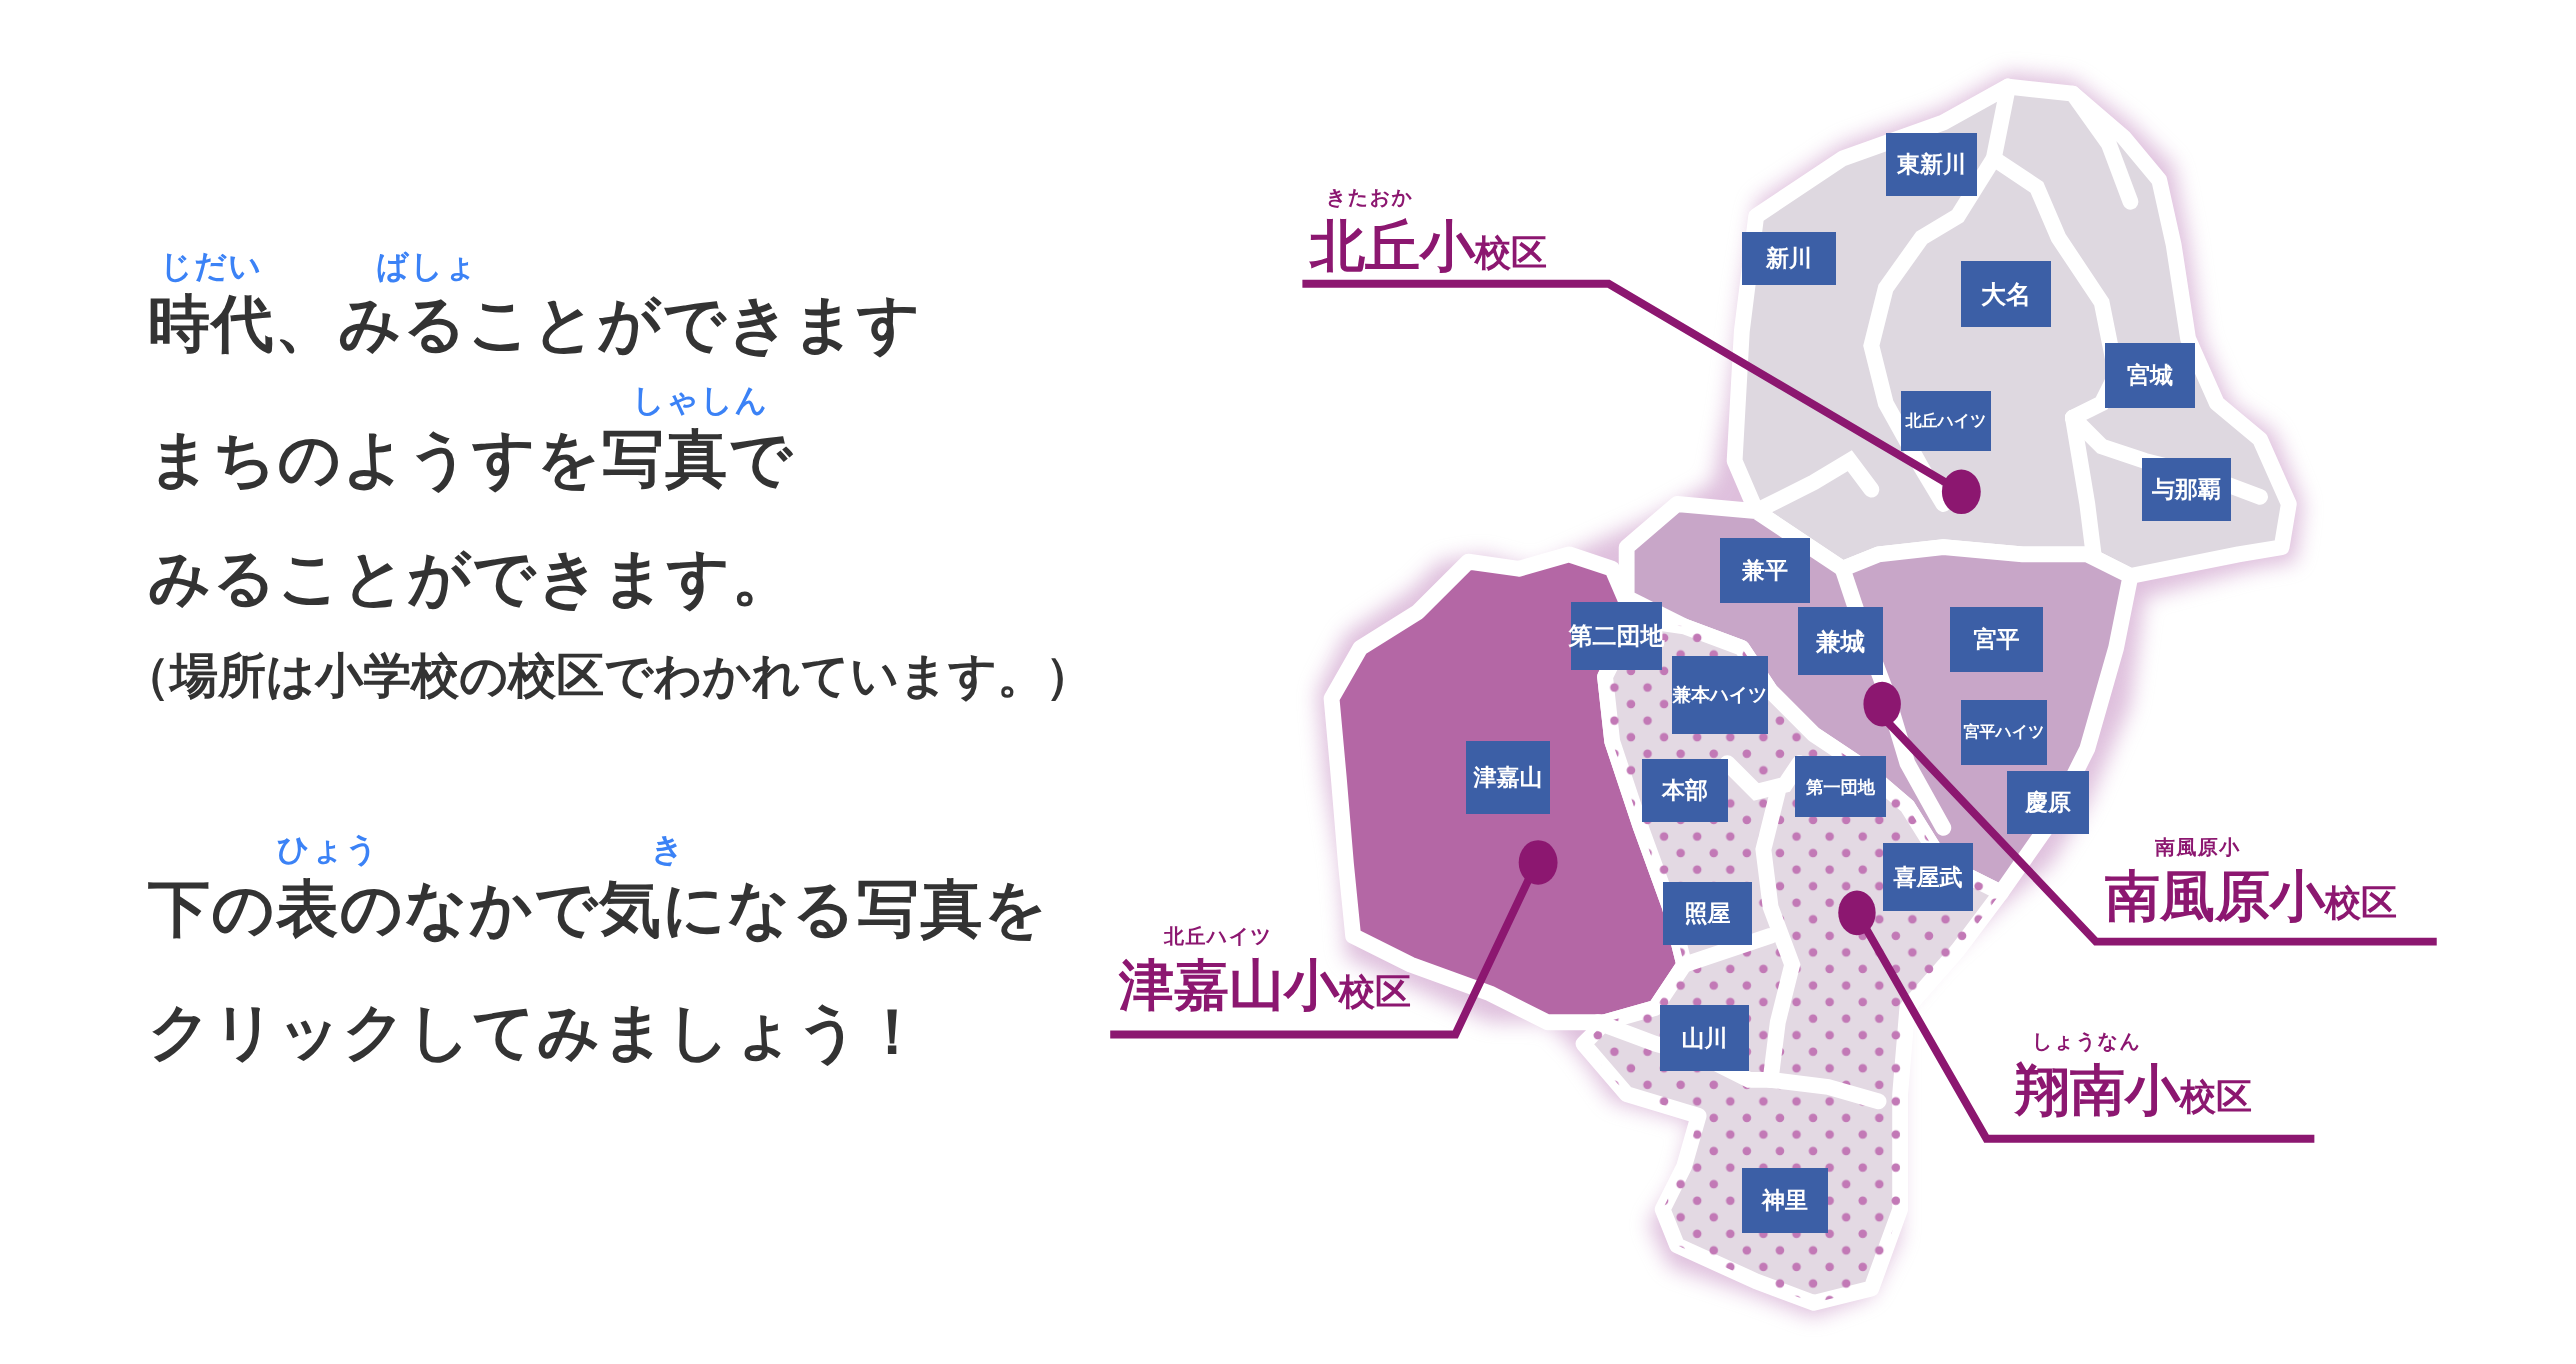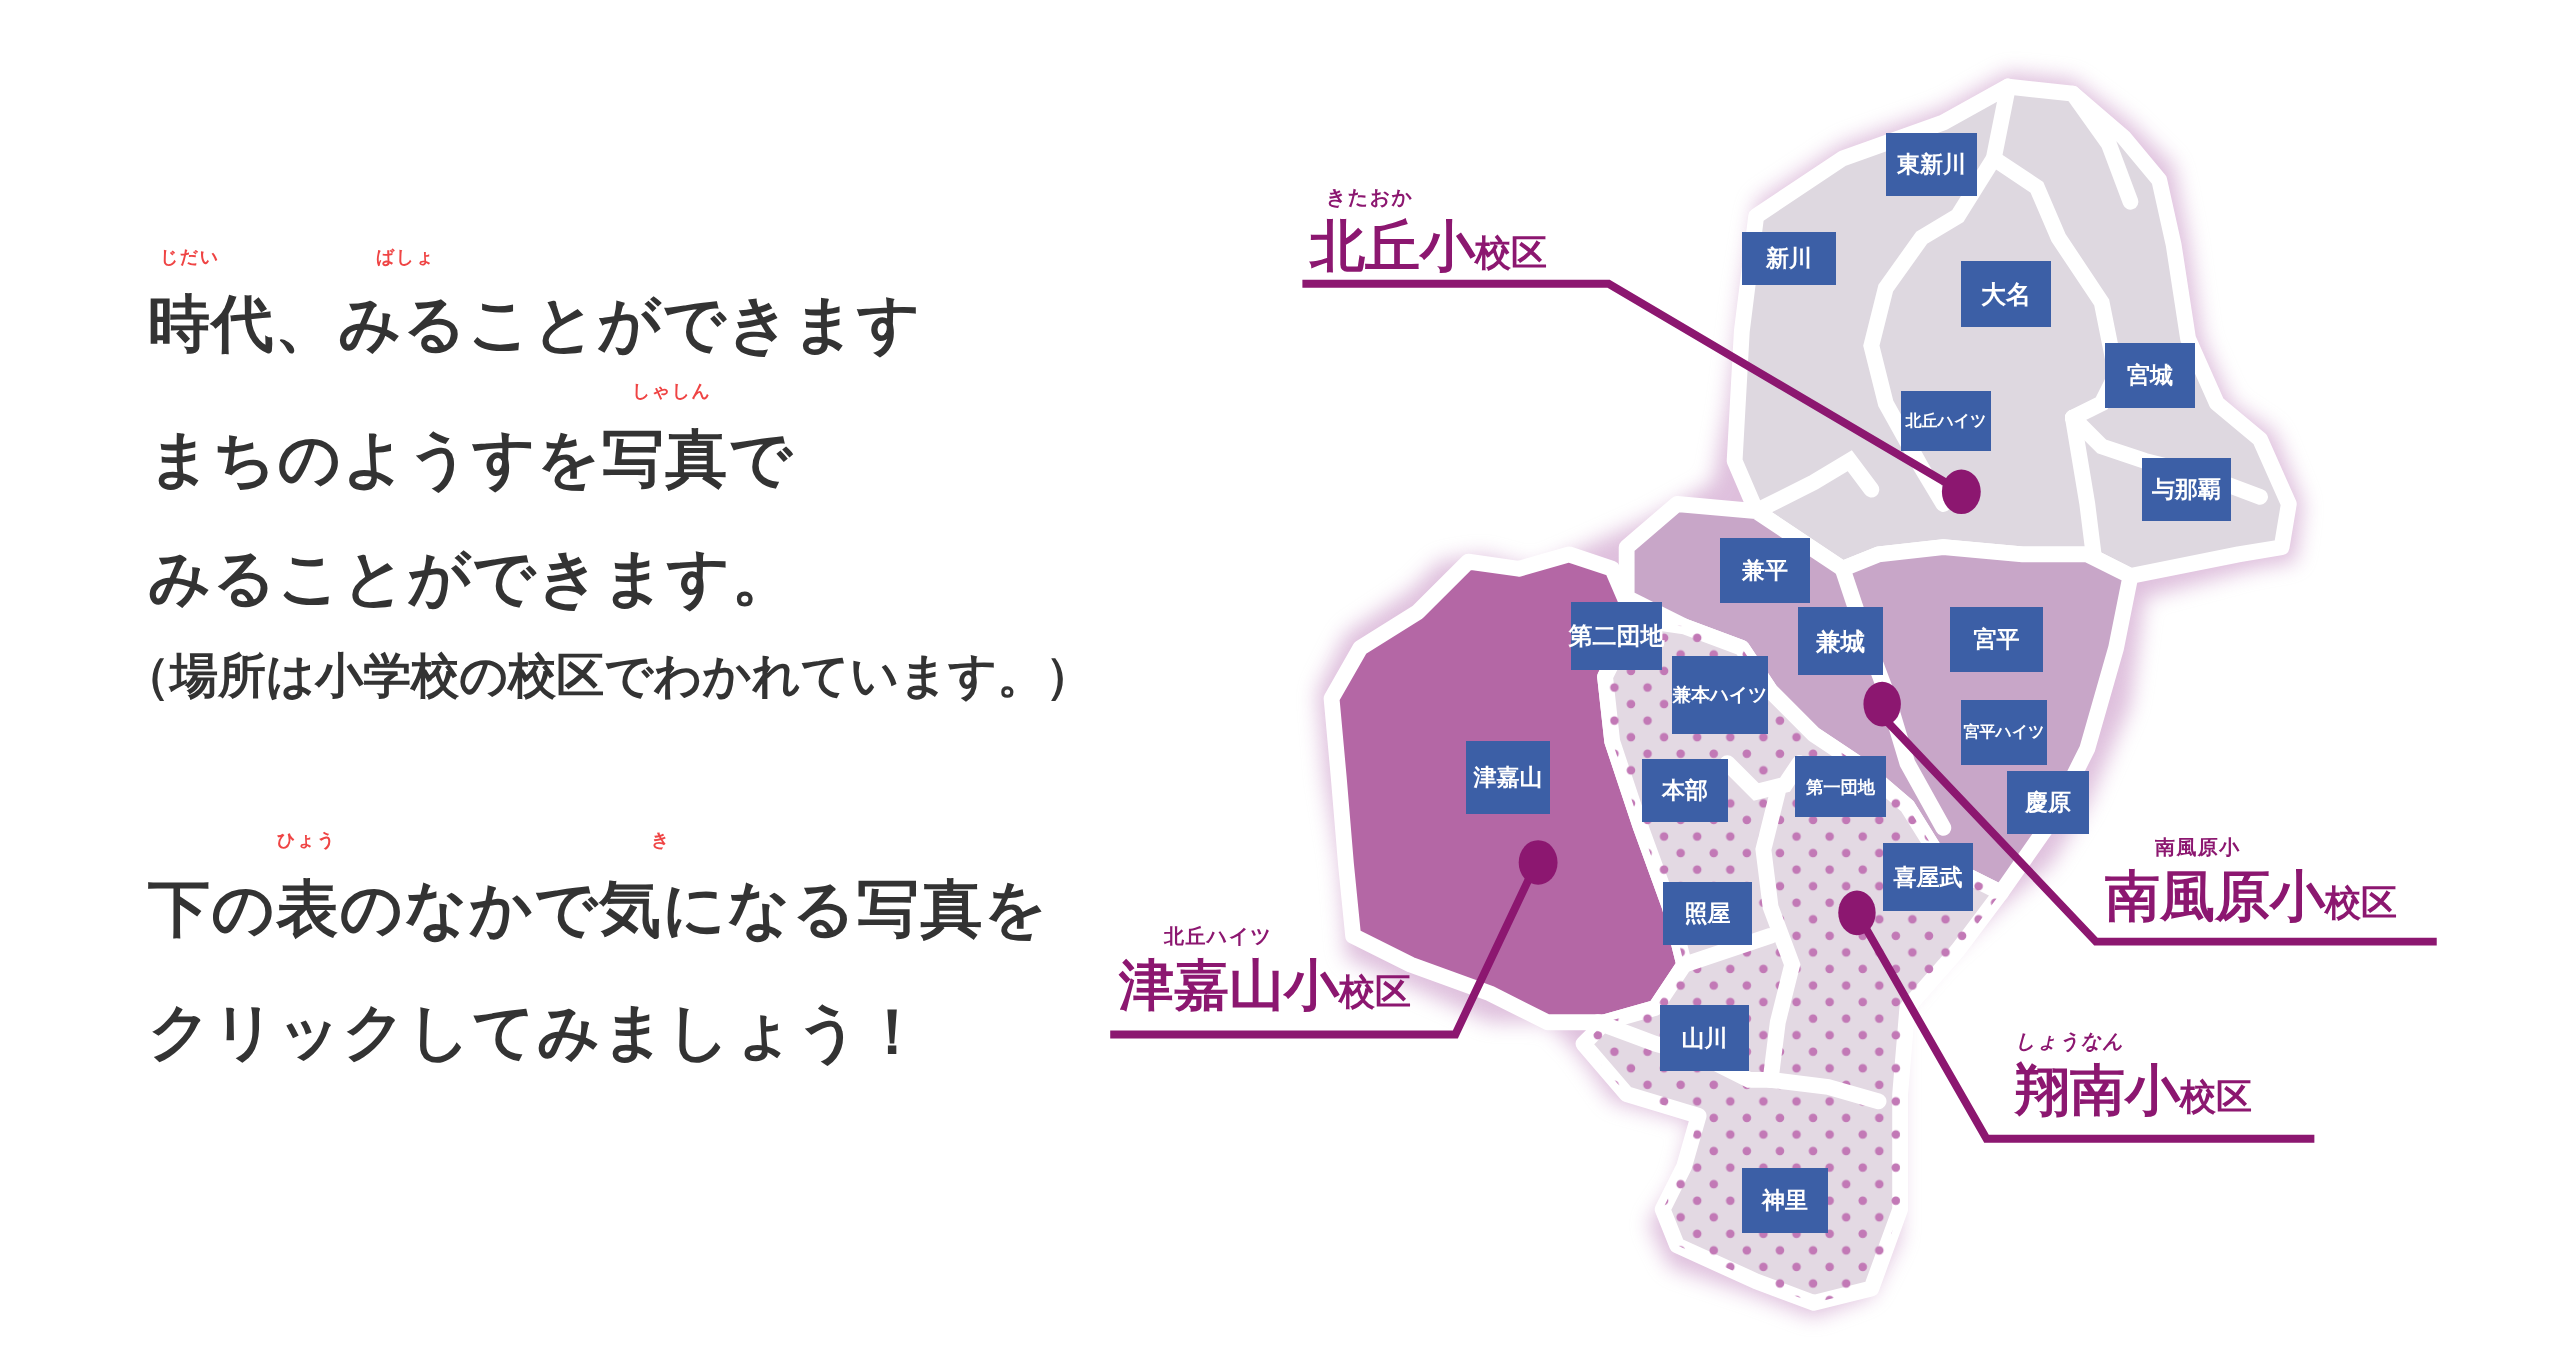--- a/index.html
+++ b/index.html
@@ -2,21 +2,21 @@
 <html style="font-size:11.5px"><head>
 <meta charset="utf-8">
 <style>
   html, body { margin:0; padding:0; background:#ffffff; }
   body { width:2576px; height:1365px; position:relative; overflow:hidden;
          font-family:"DejaVu Sans","Liberation Sans",sans-serif; }
   .intro { position:absolute; left:0; top:0; }
   .line { position:absolute; white-space:nowrap; color:#333333; font-weight:bold; }
   .line.big { font-size:62px; letter-spacing:1.4px; }
   .line.mid { font-size:48px; }
-  .ruby { position:absolute; white-space:nowrap; color:#ef4444; font-size:18px; font-weight:bold; letter-spacing:1.4px; }
+  .ruby { position:absolute; white-space:nowrap; color:#3b82f6; font-size:32px; font-weight:bold; letter-spacing:1.4px; }
   svg.map { position:absolute; left:0; top:0; }
   .area-label { position:absolute; background:#3c5fa6; color:#ffffff; display:flex;
                 align-items:center; justify-content:center; font-weight:bold; white-space:nowrap;
                 cursor:pointer; }
   .school { position:absolute; white-space:nowrap; color:#8c1770; font-weight:bold; cursor:pointer; }
   .school .main { font-size:55px; }
   .school .suffix { font-size:36px; }
   .school .kana { position:absolute; font-size:20px; font-weight:bold; color:#8c1770; letter-spacing:1.4px; }
 </style>
 </head>
@@ -122,16 +122,16 @@
   <span class="kana" style="left:50px;top:-26px;">南風原小</span>
   <span class="main">南風原小</span><span class="suffix">校区</span>
 </div>
 
 <div class="school" style="left:1119px;top:949px;">
   <span class="kana" style="left:45px;top:-26px;">北丘ハイツ</span>
   <span class="main">津嘉山小</span><span class="suffix">校区</span>
 </div>
 
 <div class="school" style="left:2015px;top:1054px;">
-  <span class="kana" style="left:0;top:-26px;font-style:italic;">しょうなん</span>
+  <span class="kana" style="left:17px;top:-26px;">しょうなん</span>
   <span class="main">翔南小</span><span class="suffix">校区</span>
 </div>
 
 
 </body></html>

